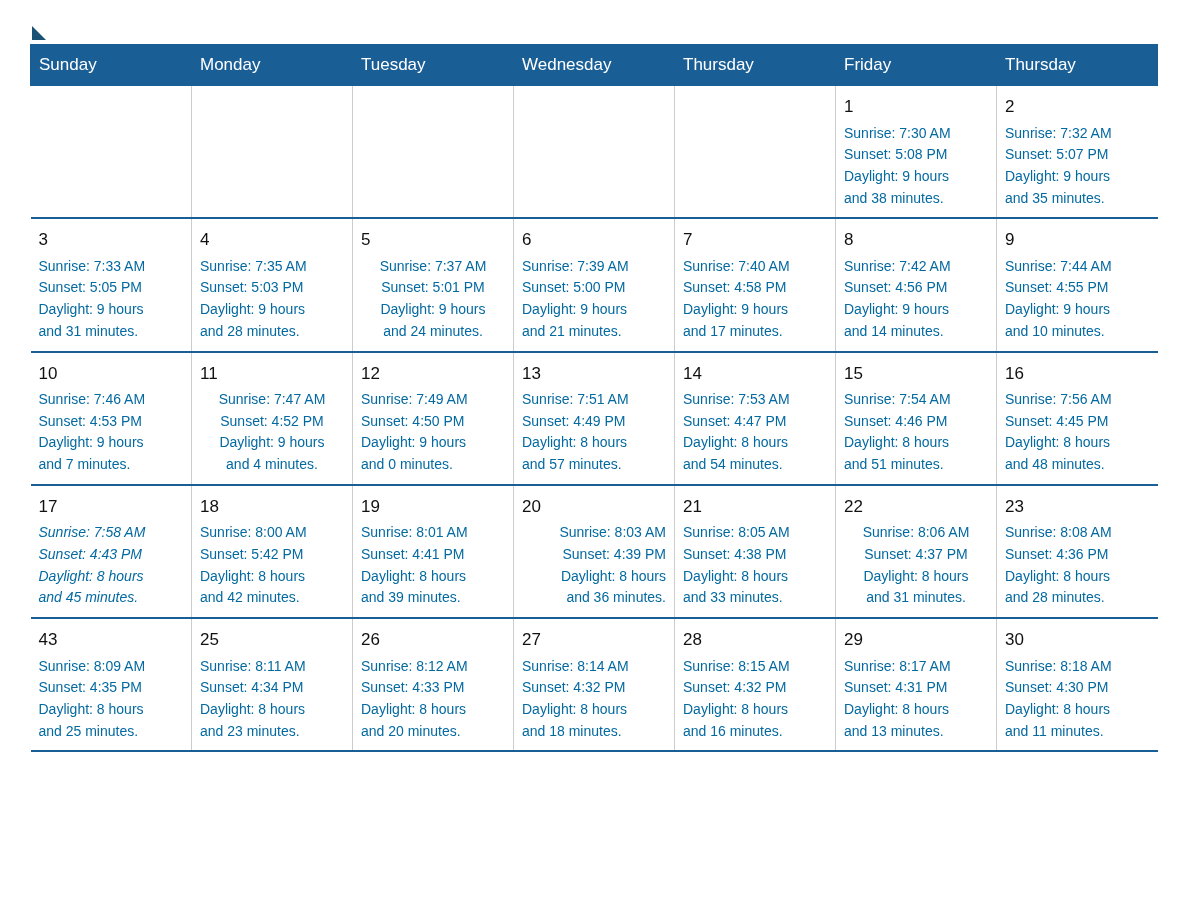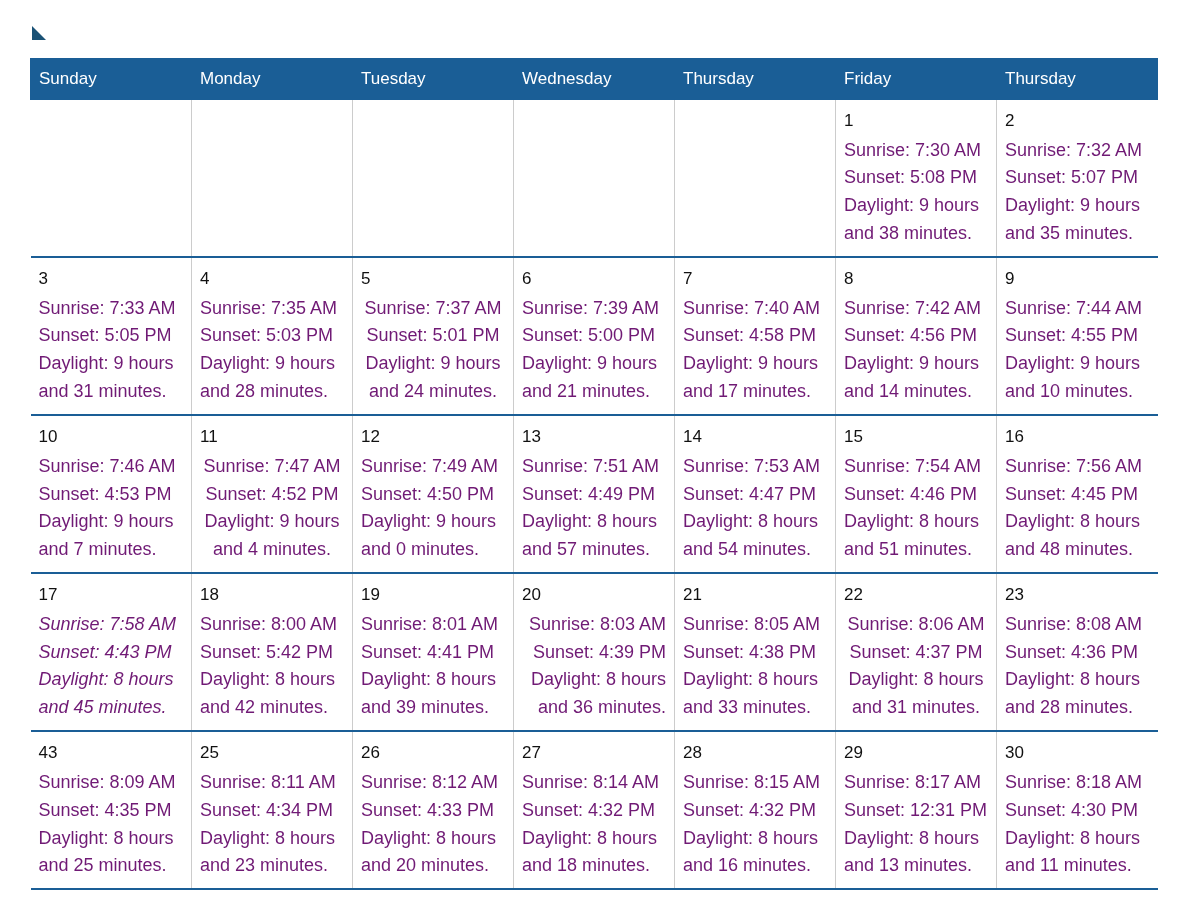--- a/index.html
+++ b/index.html
@@ -57,21 +57,21 @@
       line-height: 1.1;
     }
     .subtitle {
       font-size: 22px;
       color: #333;
       margin-top: 4px;
     }
     .calendar {
       width: 100%;
       border-collapse: collapse;
-      margin-top: 22px;
+      margin-top: 8px;
     }
     .calendar thead tr th {
       background-color: #1a5e96;
       color: #fff;
       font-size: 17px;
       font-weight: normal;
       padding: 10px 8px;
       text-align: left;
       border: 1px solid #1a5e96;
     }
@@ -92,22 +92,22 @@
       border-right: none;
     }
     .cell-day {
       font-size: 17px;
       font-weight: normal;
       color: #111;
       display: block;
       margin-bottom: 3px;
     }
     .cell-info {
-      font-size: 18px;
-      color: #701a75;
+      font-size: 14px;
+      color: #0369a1;
       line-height: 1.55;
     }
     .logo-line2 {
       display: flex;
       align-items: center;
       margin-top: -4px;
     }
   </style>
 </head>
 <body>
@@ -347,21 +347,21 @@
         <td>
           <span class="cell-day">28</span>
           <div class="cell-info" style="white-space: pre-line;">Sunrise: 8:15 AM
 Sunset: 4:32 PM
 Daylight: 8 hours
 and 16 minutes.</div>
         </td>
         <td>
           <span class="cell-day">29</span>
           <div class="cell-info" style="white-space: pre-line;">Sunrise: 8:17 AM
-Sunset: 12:31 PM
+Sunset: 4:31 PM
 Daylight: 8 hours
 and 13 minutes.</div>
         </td>
         <td>
           <span class="cell-day">30</span>
           <div class="cell-info" style="white-space: pre-line;">Sunrise: 8:18 AM
 Sunset: 4:30 PM
 Daylight: 8 hours
 and 11 minutes.</div>
         </td>

